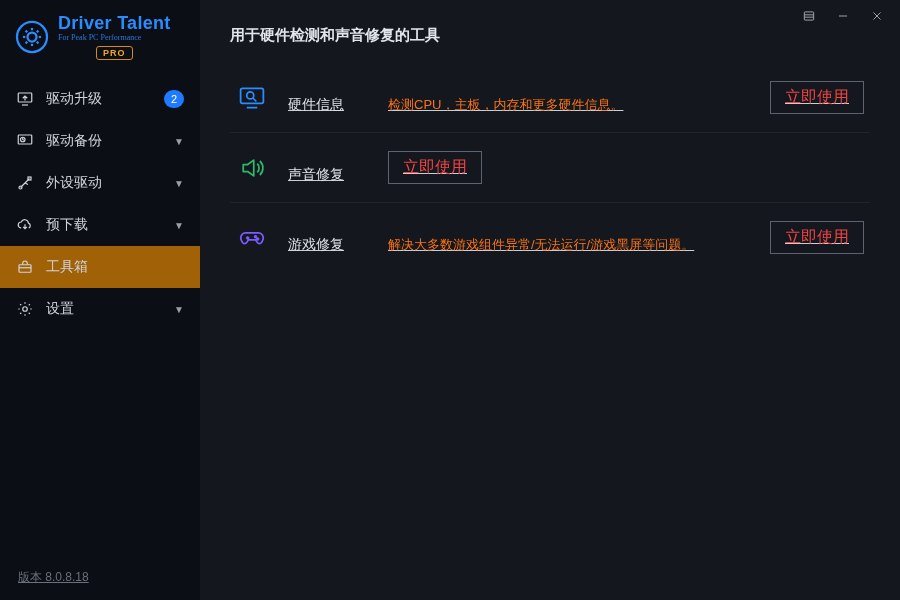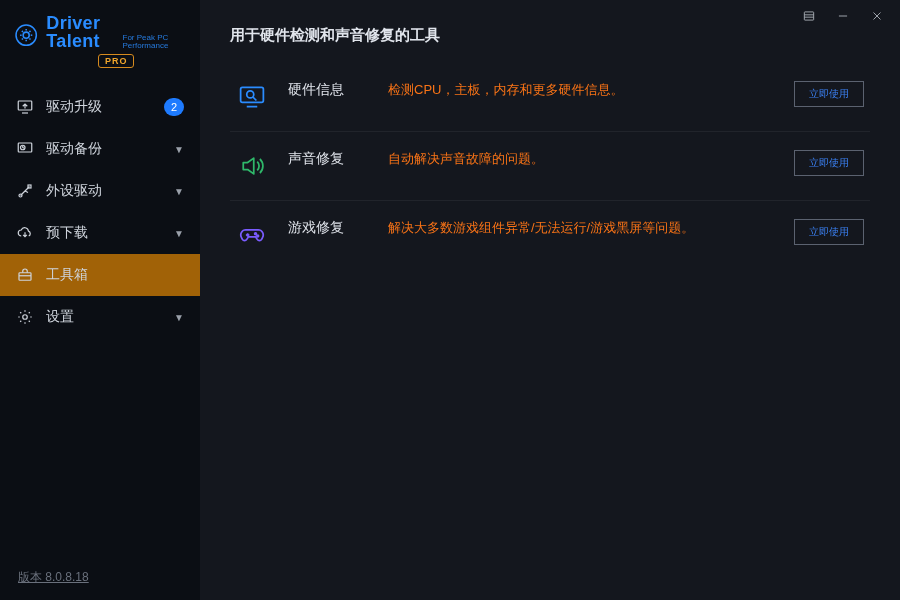--- a/index.html
+++ b/index.html
@@ -12,47 +12,47 @@
   .titlebar .tb-btn svg { width: 14px; height: 14px; stroke: currentColor; fill: none; stroke-width: 1.6; }
 
   
   .app { display: flex; width: 100%; height: 100%; }
   .sidebar { width: 200px; background: #0b0e14; display: flex; flex-direction: column; }
   .main { flex: 1; background: #14171e; padding: 26px 30px 20px 30px; position: relative; }
 
   
   .logo { display: flex; align-items: center; gap: 8px; padding: 14px 14px 10px 14px; }
   .logo-mark { width: 36px; height: 36px; }
-  .logo-text { display: flex; flex-direction: row; line-height: 1; align-items: flex-end; }
+  .logo-text { display: flex; flex-direction: column; line-height: 1; }
   .logo-title { font-size: 18px; font-weight: 600; color: #2a8cff; letter-spacing: 0.3px; }
-  .logo-sub { font-size: 8px; color: #2a8cff; opacity: 0.85; margin-top: 2px; }
+  .logo-sub { font-size: 8px; color: #2a8cff; opacity: 0.85; margin-top: 2px; font-family: Liberation Serif, serif; }
   .logo-pro { margin-top: 4px; align-self: center; border: 1px solid #d68a1e; color: #f0a52c; font-size: 9px; font-weight: 700; border-radius: 3px; padding: 1px 6px; letter-spacing: 1px; }
   .logo-col { display: flex; flex-direction: column; align-items: flex-start; }
 
   
   .nav { margin-top: 8px; display: flex; flex-direction: column; }
   .nav-item { display: flex; align-items: center; height: 42px; padding: 0 16px; color: #cfd4dc; font-size: 14px; cursor: pointer; position: relative; }
   .nav-item .nav-icon { width: 18px; height: 18px; margin-right: 12px; display: flex; align-items: center; justify-content: center; color: #cfd4dc; }
   .nav-item .nav-icon svg { width: 18px; height: 18px; stroke: currentColor; fill: none; stroke-width: 1.6; }
   .nav-item.active { background: #a16207; }
   .nav-item .chev { margin-left: auto; color: #9aa0aa; font-size: 10px; }
   .nav-item .badge { margin-left: auto; background: #1e7bff; color: #fff; border-radius: 10px; min-width: 20px; height: 18px; display: flex; align-items: center; justify-content: center; font-size: 11px; padding: 0 7px; }
 
   .version { margin-top: auto; padding: 14px 18px; color: #6a707c; font-size: 12px; text-decoration: underline; }
 
   
   .page-title { font-size: 15px; color: #e1e5ec; margin-bottom: 18px; }
   .tool-list { display: flex; flex-direction: column; }
-  .tool-row { display: flex; align-items: flex-start; padding: 18px 6px; border-bottom: 1px solid rgba(255,255,255,0.06); }
+  .tool-row { display: flex; align-items: flex-end; padding: 18px 6px; border-bottom: 1px solid rgba(255,255,255,0.06); text-decoration: underline; }
   .tool-row:last-child { border-bottom: none; }
   .tool-icon { width: 32px; height: 32px; margin-right: 20px; display: flex; align-items: center; justify-content: center; }
   .tool-icon svg { width: 28px; height: 28px; }
   .tool-name { width: 100px; font-size: 14px; color: #e1e5ec; }
   .tool-desc { flex: 1; font-size: 13px; color: #f97316; padding-right: 20px; }
-  .tool-action { border: 1px solid #5b6270; background: transparent; color: #3b82f6; font-size: 10px; padding: 5px 14px; cursor: pointer; font-family: inherit; }
+  .tool-action { border: 1px solid #5b6270; background: transparent; color: #ef4444; font-size: 16px; padding: 5px 14px; cursor: pointer; font-family: inherit; }
 </style>
 </head>
 <body>
 
 <div class="titlebar">
   <div class="tb-btn">
     <svg viewBox="0 0 24 24">
         <rect x="4" y="5" width="16" height="14" rx="1"></rect>
         <line x1="4" y1="10" x2="20" y2="10"></line>
         <line x1="4" y1="14" x2="20" y2="14"></line>
@@ -197,21 +197,20 @@
 
       <div class="tool-row">
         <div class="tool-icon">
           <svg viewBox="0 0 32 32" fill="none" stroke="#2fb86a" stroke-width="2">
             <path d="M6 12v8h5l7 5V7l-7 5H6z" stroke-linejoin="round"></path>
             <path d="M22 11a7 7 0 0 1 0 10"></path>
             <path d="M25 8a11 11 0 0 1 0 16"></path>
           </svg>
         </div>
         <div class="tool-name">声音修复</div>
-        <div class="tool-desc">自动解决声音故障的问题。</div>
         <button class="tool-action">立即使用</button>
       </div>
 
       <div class="tool-row">
         <div class="tool-icon">
           <svg viewBox="0 0 32 32" fill="none" stroke="#7a5cff" stroke-width="2">
             <path d="M9 10h14a6 6 0 0 1 5 9l-1 2a3 3 0 0 1-5 0l-2-3h-8l-2 3a3 3 0 0 1-5 0l-1-2a6 6 0 0 1 5-9z"></path>
             <line x1="11" y1="14" x2="11" y2="18"></line>
             <line x1="9" y1="16" x2="13" y2="16"></line>
             <circle cx="20" cy="14.5" r="1" fill="#7a5cff"></circle>

